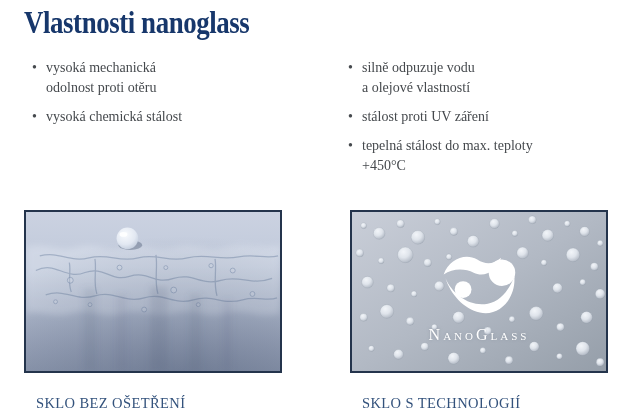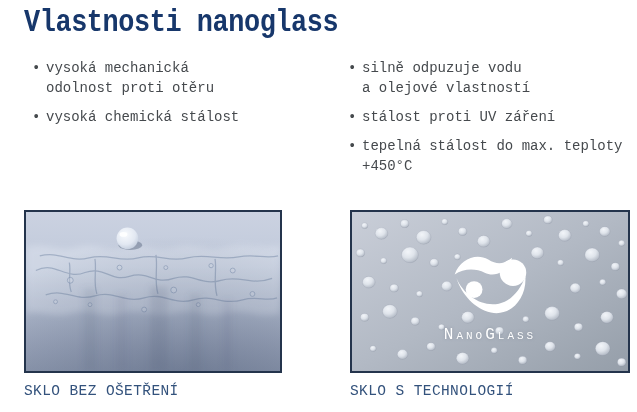--- a/index.html
+++ b/index.html
@@ -1,20 +1,20 @@
 <!DOCTYPE html>
 <html><head>
 <meta charset="utf-8">
 <style>
   html,body{margin:0;padding:0;background:#ffffff;}
   .page{
     position:relative;
     width:637px;height:412px;
     background:#ffffff;
-    font-family:Liberation Mono, monospace;
+    font-family:Liberation Serif, serif;
     overflow:hidden;
   }
   
   .page-title{
     position:absolute;left:24px;top:6px;margin:0;
     font-size:32px;font-weight:700;line-height:1.05;
     color:#17376b;letter-spacing:-0.5px;
     transform:scaleX(0.84);transform-origin:left top;
     white-space:nowrap;
   }
@@ -31,38 +31,38 @@
   }
   .bullet-dot::before{content:"\2022";}
   .bullet-text{white-space:pre-line;}
   
   .figure{
     position:absolute;top:210px;height:163px;
     border:2px solid #24344c;box-sizing:border-box;
     overflow:hidden;
   }
   .figure.untreated{left:24px;width:258px;}
-  .figure.treated{left:350px;width:280px;}
+  .figure.treated{left:350px;width:258px;}
   .figure svg.fill{display:block;width:100%;height:100%;}
   
   .logo-overlay{
     position:absolute;left:0;top:0;width:100%;height:100%;
     display:flex;flex-direction:column;align-items:center;justify-content:center;
     pointer-events:none;
   }
   .logo-mark{width:92px;height:76px;margin-top:8px;}
   .logo-text{
     color:#ffffff;font-size:16px;font-weight:400;
     font-variant:small-caps;letter-spacing:3px;
     text-shadow:0 0 3px rgba(120,130,145,0.6);
     margin-top:2px;
   }
   
   .caption{
-    position:absolute;top:383px;margin:0;
+    position:absolute;top:383px;margin:12px;
     font-size:14.5px;color:#33527c;letter-spacing:0.4px;
     white-space:nowrap;
   }
   .caption.left{left:24px;}
   .caption.right{left:350px;}
 </style>
 </head>
 <body>
 
 <div class="page">

